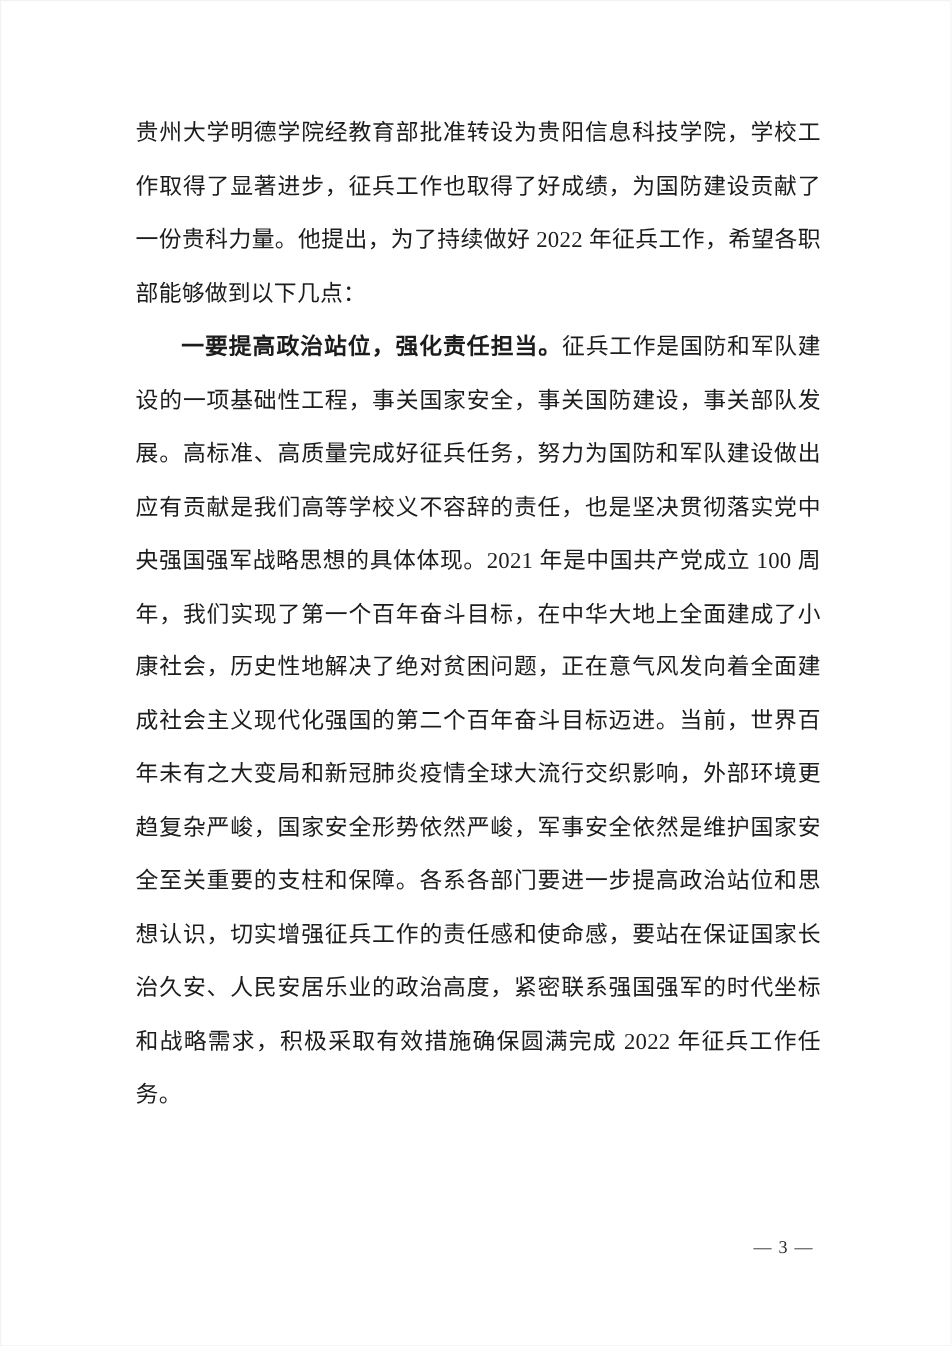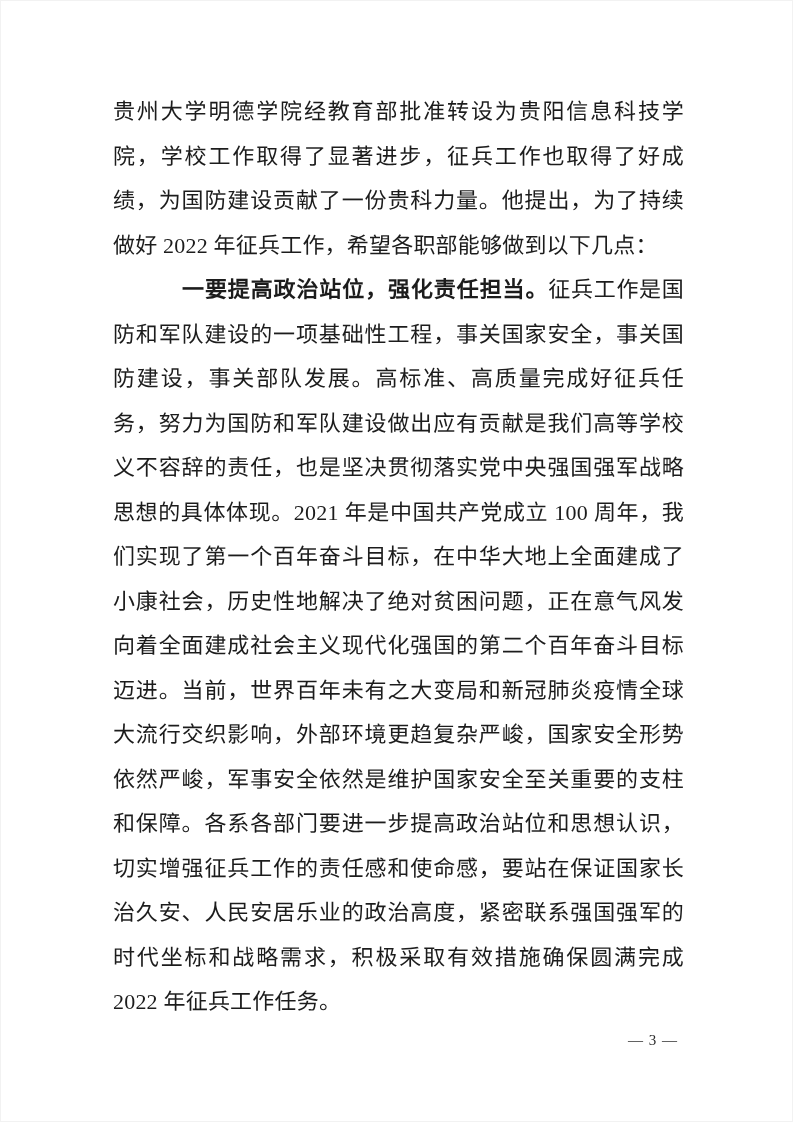--- a/index.html
+++ b/index.html
@@ -20,35 +20,34 @@
     font-family: "Liberation Serif", "DejaVu Serif", serif;
   }
   .content {
     position: absolute;
     top: 90px;
     left: 113px;
     width: 571px;
   }
   .para {
     margin: 0;
-    font-size: 22px;
+    font-size: 19px;
     line-height: 44.5px;
     text-align: justify;
     text-justify: inter-ideograph;
     letter-spacing: 0.2px;
     color: #1c1c1c;
   }
   .para.indent {
     text-indent: 38px; 
   }
   .para .lead-bold {
     font-weight: 700;
     font-family: "Liberation Sans", "DejaVu Sans", sans-serif;
     letter-spacing: 0.4px;
-    margin-left: 31px;
   }
   .footer {
     position: absolute;
     right: 115px;
     top: 1032px;
     font-size: 15px;
     letter-spacing: 1px;
     color: #2a2a2a;
     font-family: "Liberation Serif", "DejaVu Serif", serif;
   }

